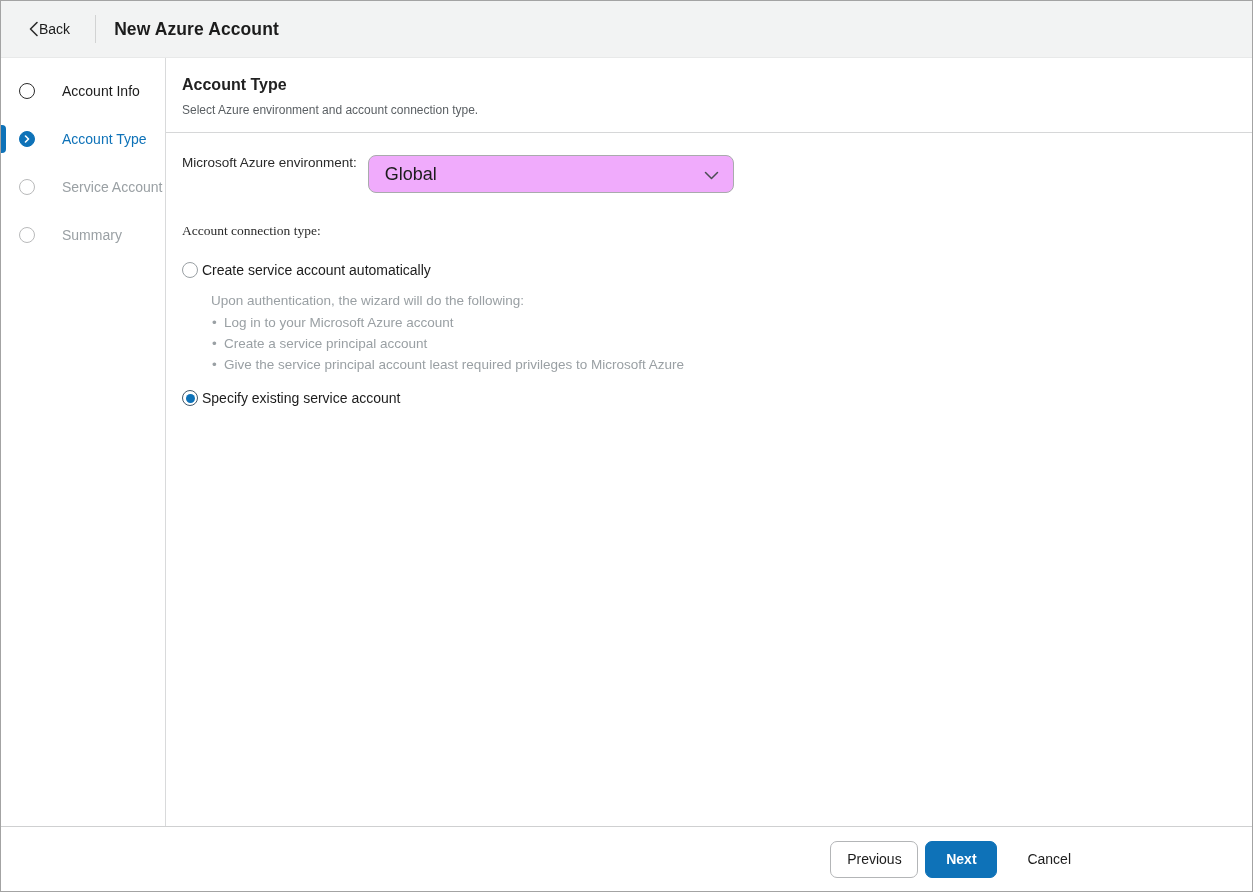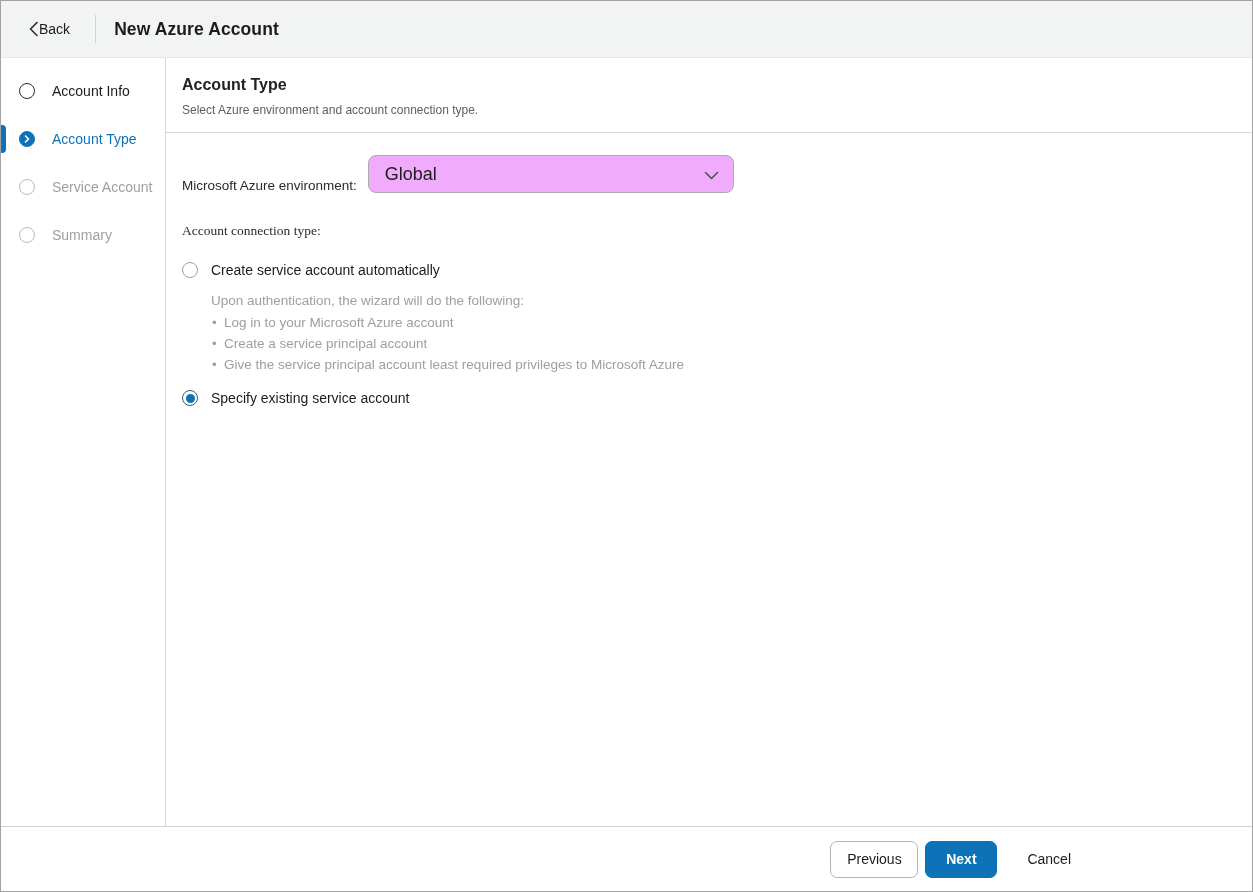--- a/index.html
+++ b/index.html
@@ -41,21 +41,21 @@
   
   .body-row{ flex:1 1 auto; display:flex; min-height:0; }
   .sidebar{
     width:165px; flex:0 0 165px;
     border-right:1px solid #d9dadb;
     padding-top:9px;
     position:relative;
   }
   .step{
     height:48px;
-    display:flex; align-items:center; gap:17px;
+    display:flex; align-items:center; gap:27px;
     padding-left:18px;
     position:relative;
     font-size:14px;
     cursor:default;
   }
   .step .bullet{
     width:16px; height:16px; flex:0 0 16px;
     border-radius:50%;
     border:1.5px solid #2c2c2c;
     display:flex; align-items:center; justify-content:center;
@@ -74,36 +74,36 @@
     background:#0e72b8;
     border-radius:0 4px 4px 0;
   }
   
   .content{ flex:1 1 auto; display:flex; flex-direction:column; }
   .content-head{ padding:18px 16px 0 16px; }
   .page-title{ font-size:16px; font-weight:700; color:#222; }
   .page-subtitle{ font-size:12px; color:#5a5f63; margin-top:9px; padding-bottom:15px; }
   .content-divider{ border:none; border-top:1px solid #d6d7d8; }
   .form-area{ padding:22px 16px 0 16px; }
-  .field-row{ display:flex; align-items:flex-end; }
+  .field-row{ display:flex; align-items:flex-start; }
   .field-label{ font-size:13.5px; color:#2a2a2a; }
   .select-box{
     margin-left:11px;
     width:366px; height:38px;
     border:1px solid #a9abad;
     border-radius:8px;
     background:#f0abfc;
     display:flex; align-items:center;
     padding:0 14px 0 16px;
     font-size:18px; color:#1c1c1c;
     cursor:pointer;
   }
   .select-box .select-value{ flex:1; }
   .section-label{ font-size:13.5px; color:#2a2a2a; margin-top:30px;font-family:Liberation Serif, serif; }
-  .radio-option{ display:flex; align-items:flex-end; gap:13px; margin-top:23px; cursor:pointer; }
+  .radio-option{ display:flex; align-items:flex-end; gap:4px; margin-top:23px; cursor:pointer; }
   .radio-circle{
     width:16px; height:16px; flex:0 0 16px;
     border-radius:50%;
     border:1px solid #9aa0a4;
     background:#fff;
     margin-top:0px;
     display:flex; align-items:center; justify-content:center;
   }
   .radio-option.selected .radio-circle{ border:1.5px solid #41586b; }
   .radio-dot{

